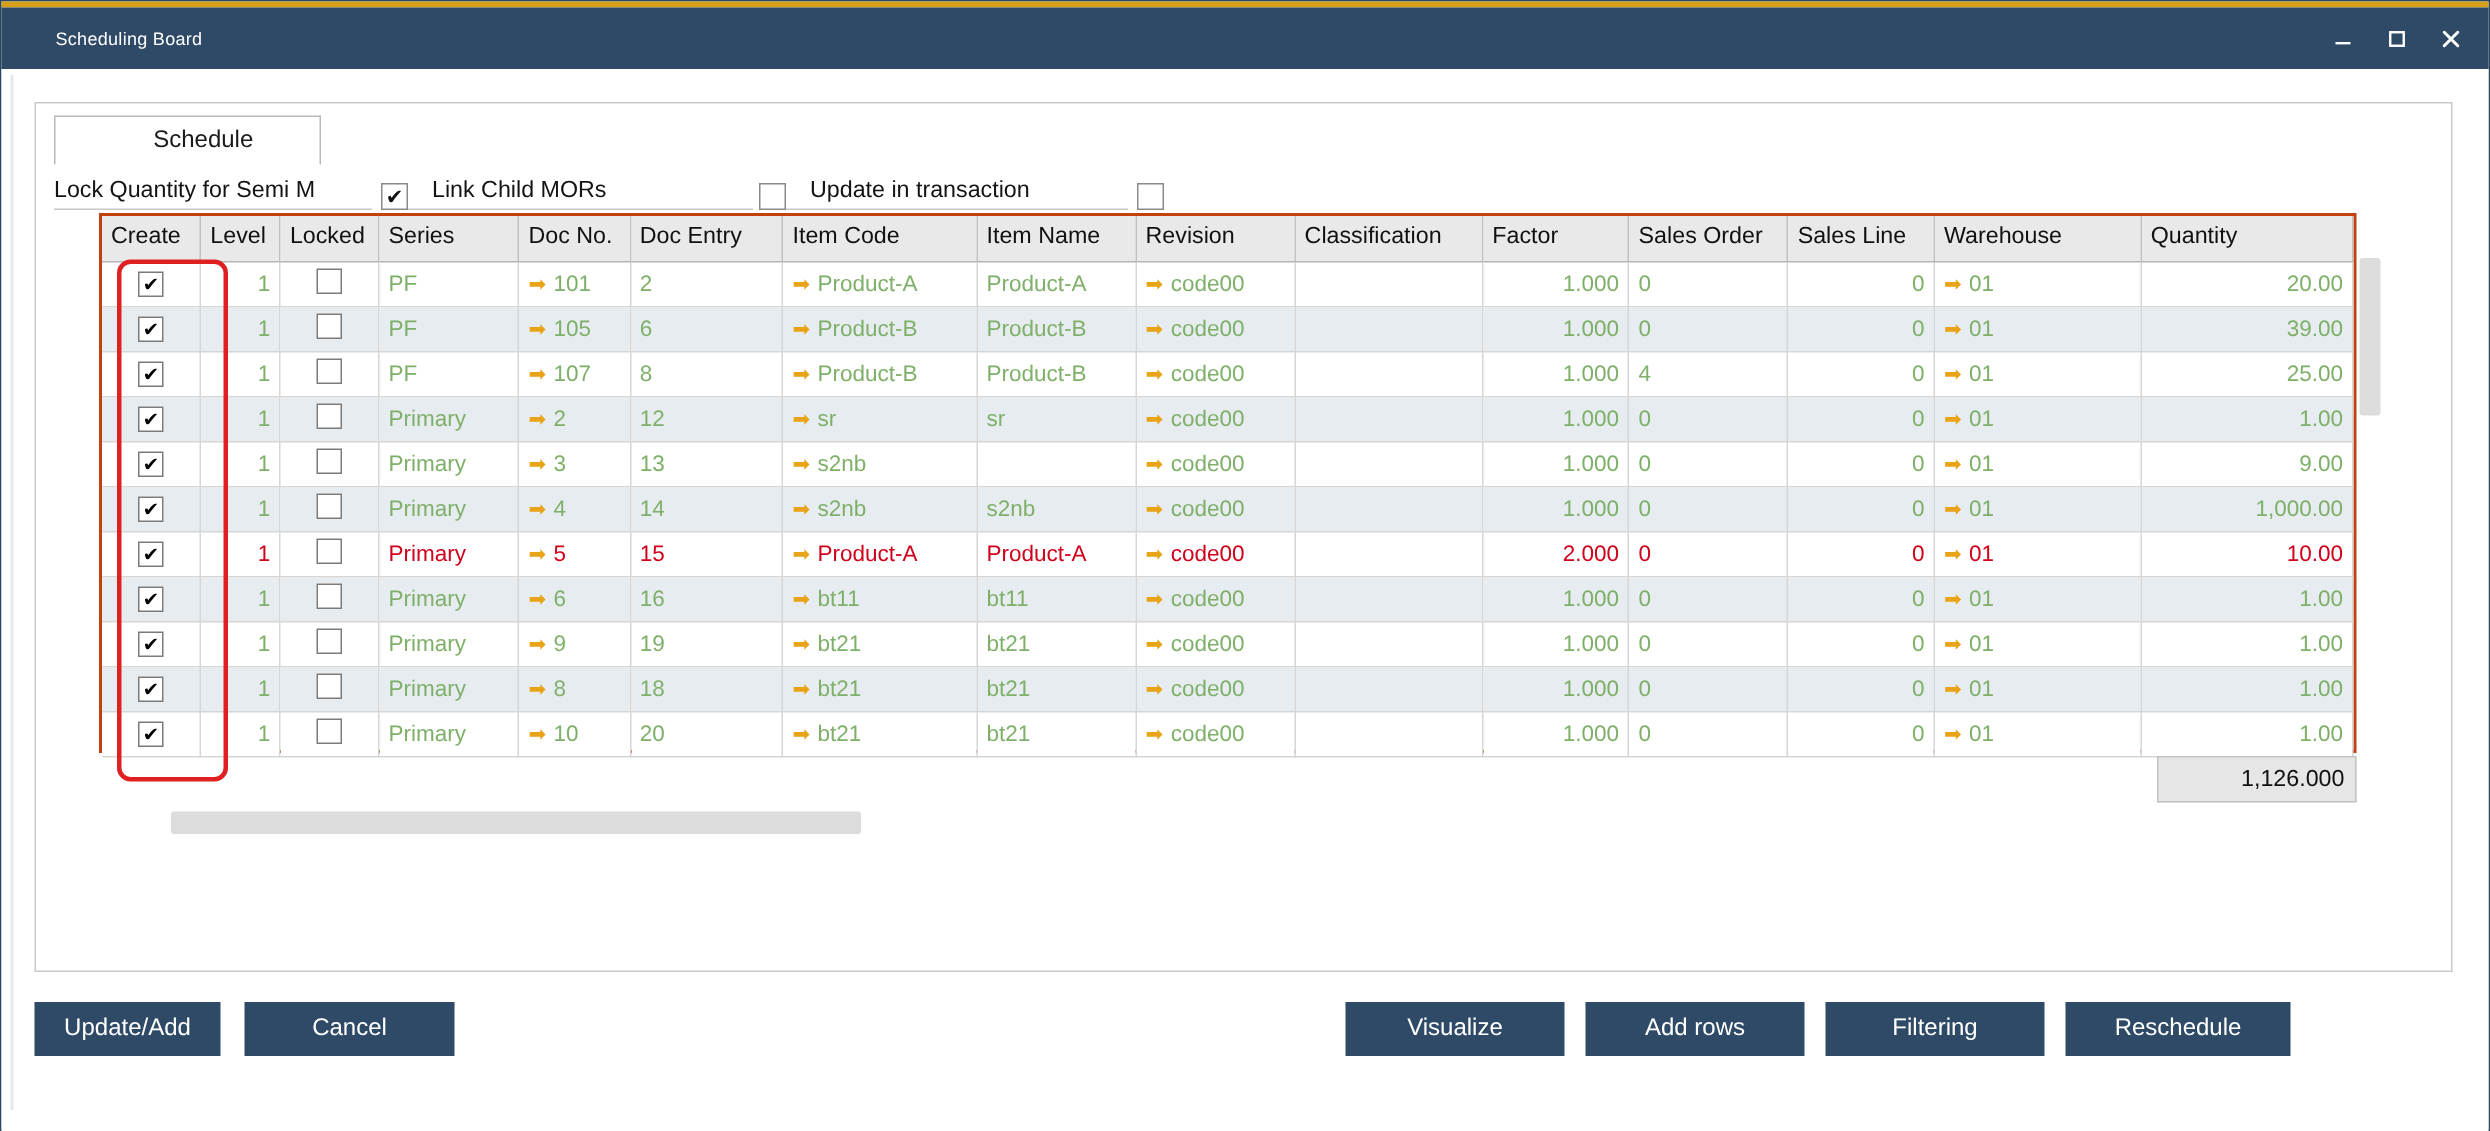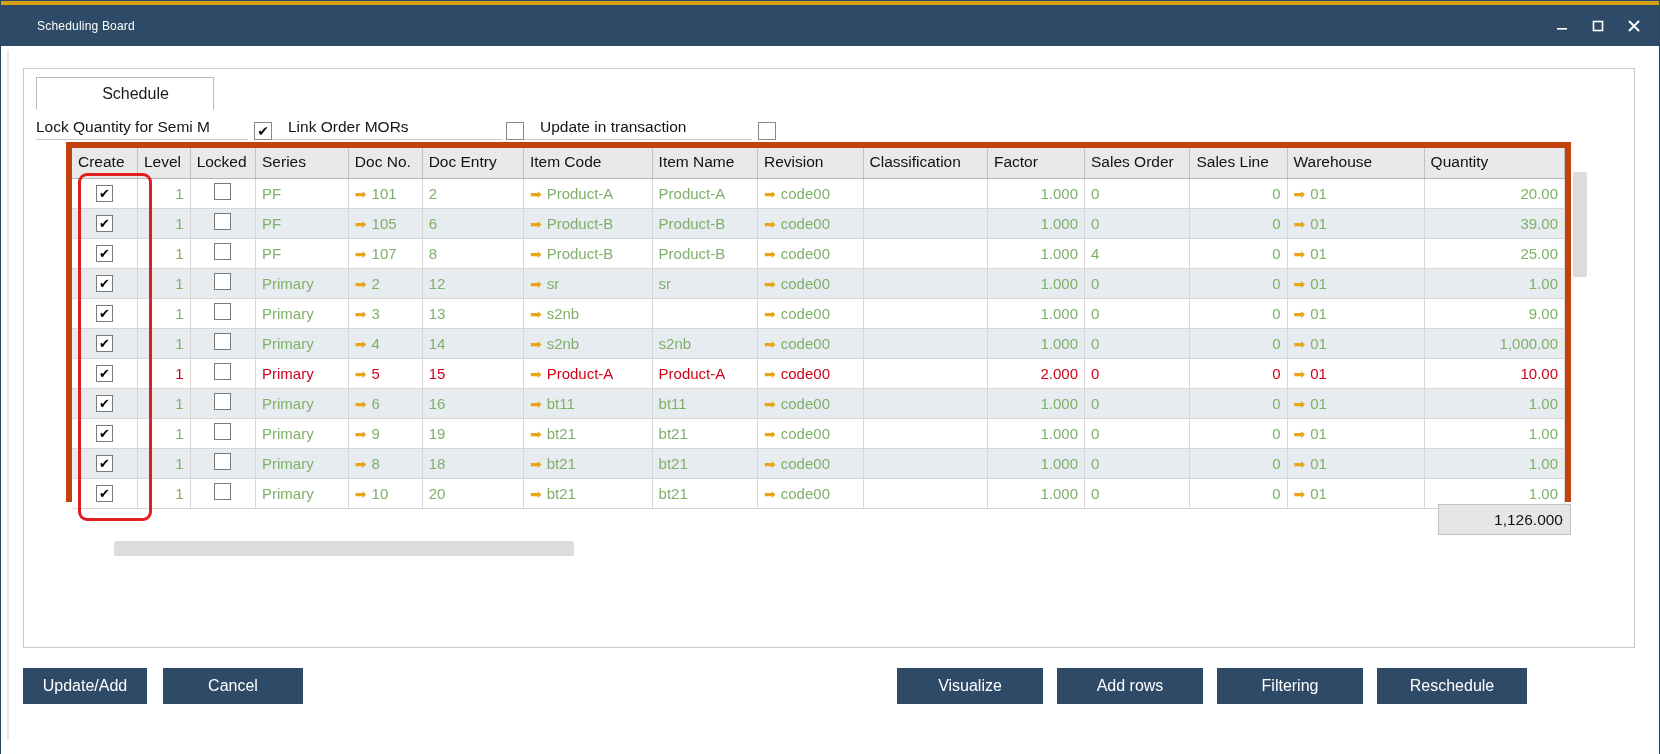--- a/index.html
+++ b/index.html
@@ -112,21 +112,21 @@
   .opt1 .cbx { margin-left: 6px; }
   .opt2 .opt-label { width: 230px; padding-left: 16px; }
   .opt2 .cbx { margin-left: 4px; }
   .opt3 .opt-label { width: 228px; padding-left: 16px; }
   .opt3 .cbx { margin-left: 6px; }
 
   
   .gridwrap {
     position: absolute; left: 42px; top: 73px;
     width: 1505px; height: 360px;
-    border: 6px solid #c2410c;
+    border: 2px solid #c2410c;
     background: #fff;
   }
   table.grid {
     border-collapse: collapse;
     width: 100%;
     table-layout: fixed;
     font-size: 15px;
   }
   table.grid th {
     background: #e9e9e9;
@@ -294,21 +294,21 @@
         </div>
       </div>
       <div class="tab-underline"></div>
 
       <div class="options">
         <div class="opt opt1">
           <span class="opt-label">Lock Quantity for Semi M</span>
           <span class="cbx">✔</span>
         </div>
         <div class="opt opt2">
-          <span class="opt-label">Link Order MORs</span>
+          <span class="opt-label">Link Child MORs</span>
           <span class="cbx"></span>
         </div>
         <div class="opt opt3">
           <span class="opt-label">Update in transaction</span>
           <span class="cbx"></span>
         </div>
       </div>
 
       <div class="gridwrap">
         <table class="grid">

